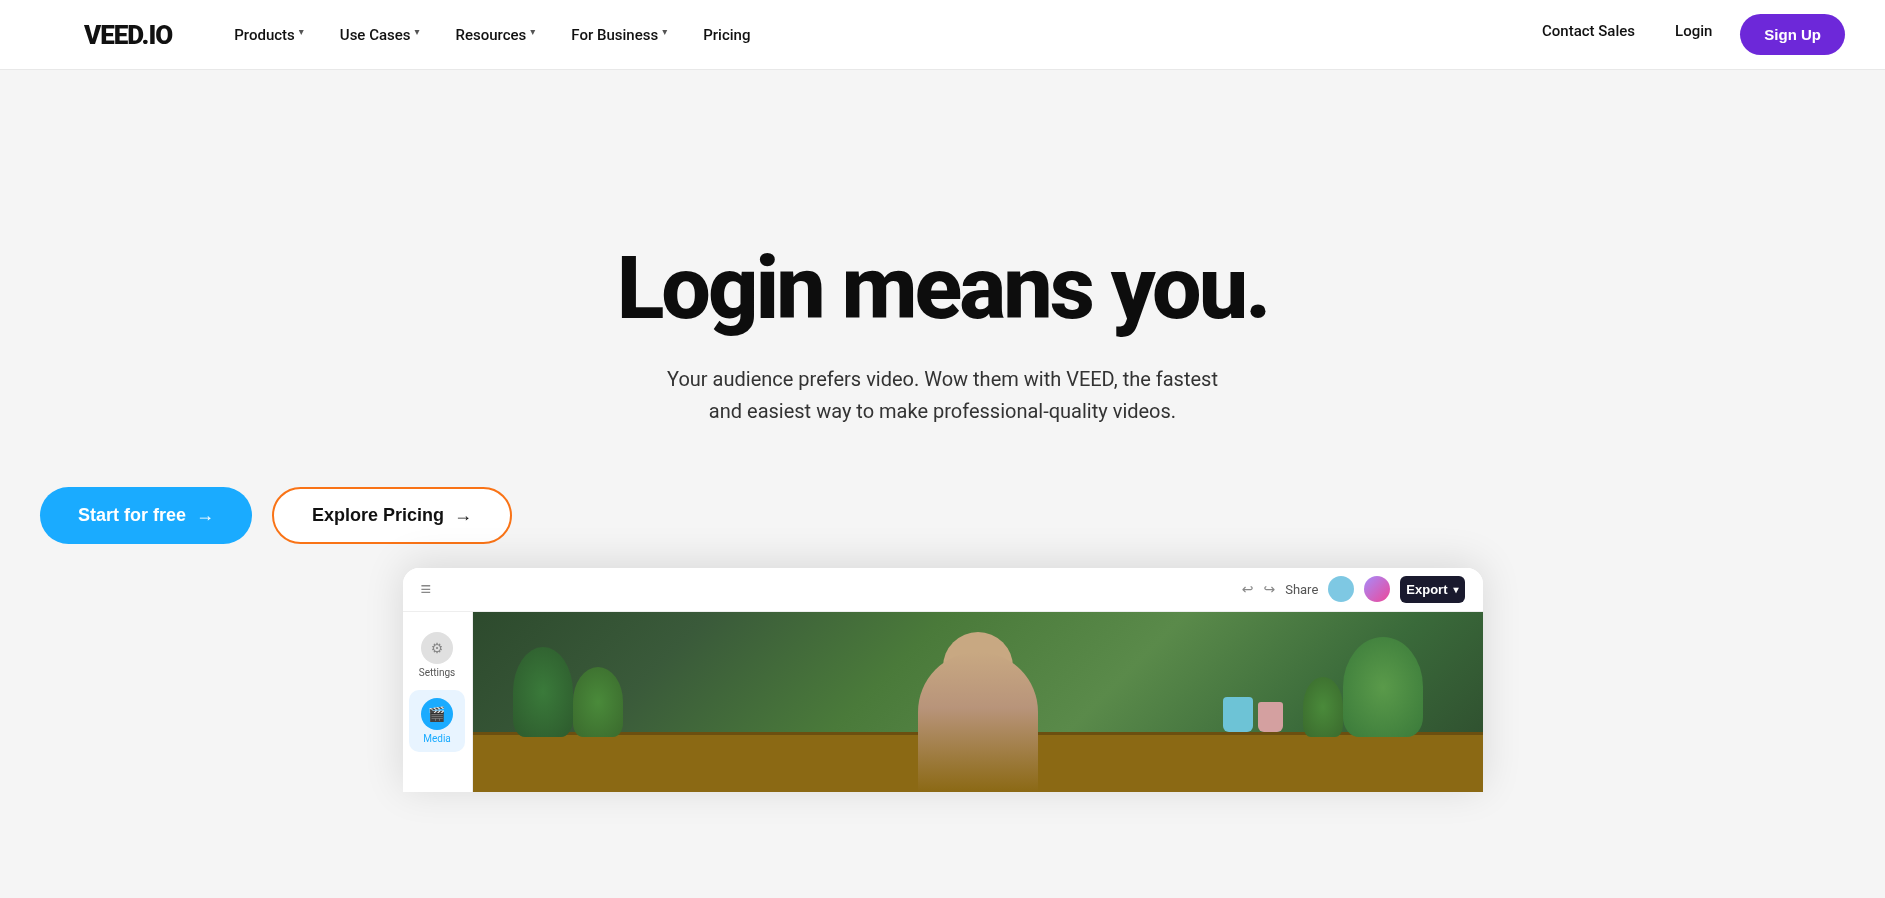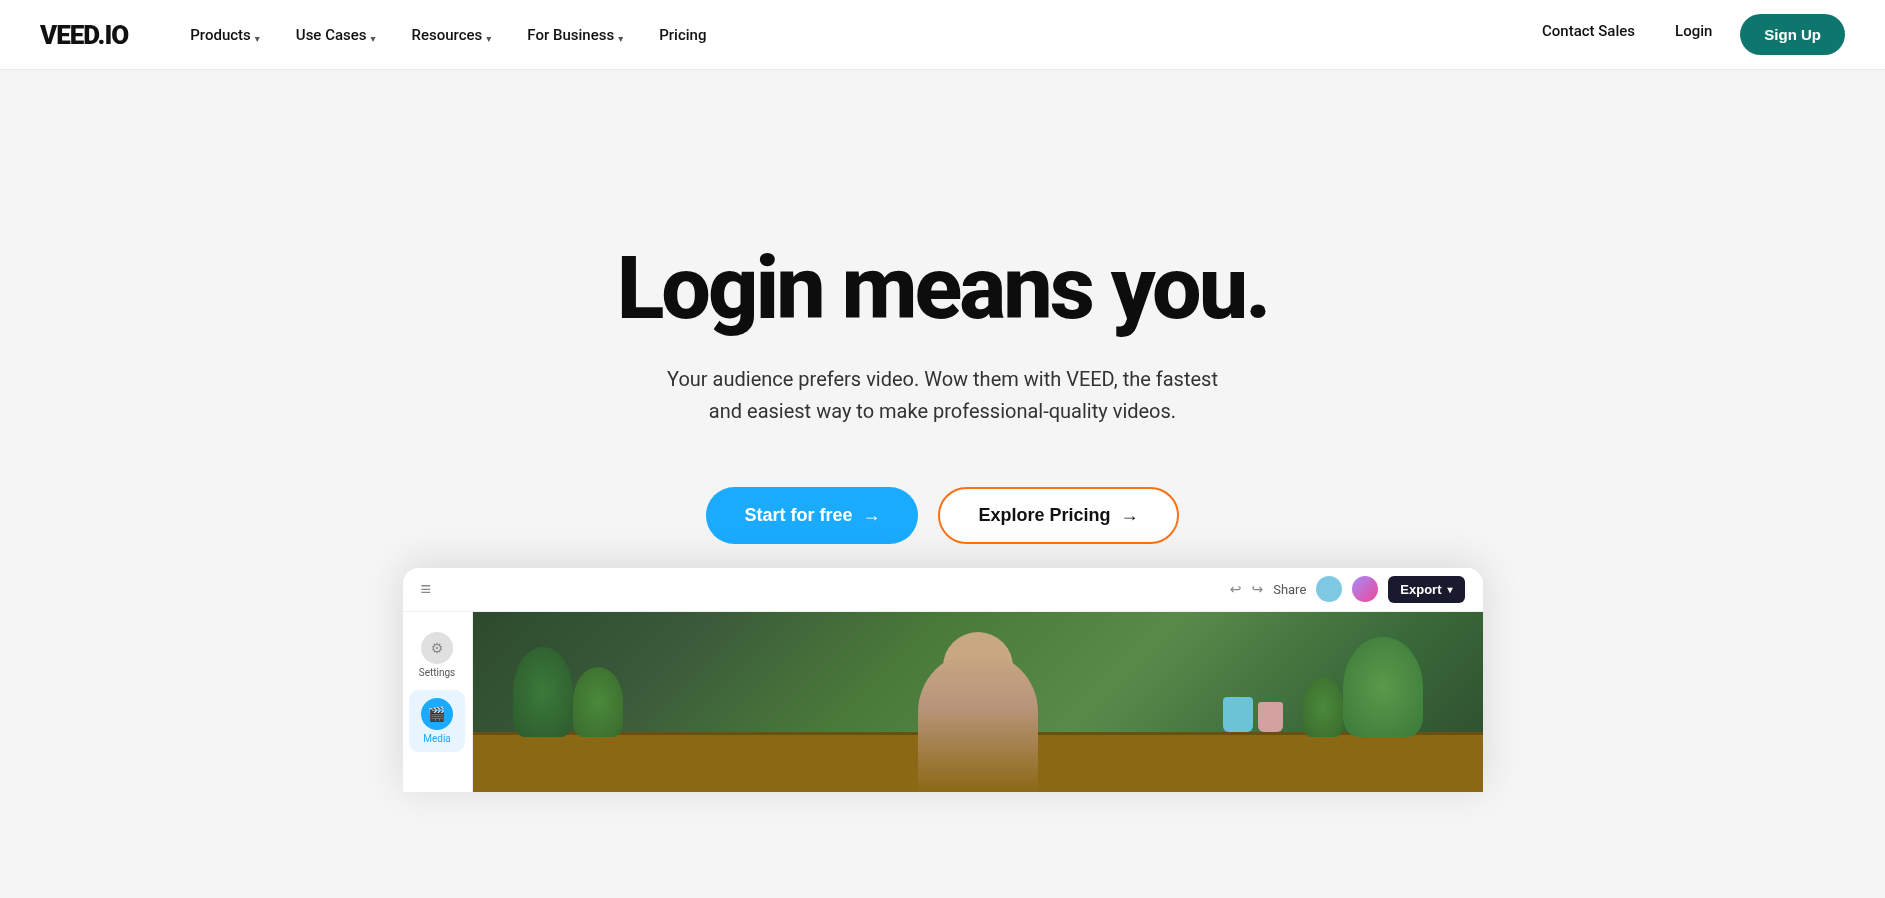--- a/index.html
+++ b/index.html
@@ -22,30 +22,31 @@
       position: relative;
       z-index: 10;
     }
     .nav-logo {
       font-size: 26px;
       font-weight: 900;
       color: #111;
       letter-spacing: -1px;
       margin-right: 48px;
       white-space: nowrap;
+      margin-left: 44px;
     }
     .nav-links {
       display: flex;
       align-items: center;
       gap: 8px;
       flex: 1;
     }
     .nav-item {
       display: flex;
-      align-items: flex-end;
+      align-items: flex-start;
       gap: 4px;
       padding: 8px 14px;
       font-size: 15px;
       font-weight: 500;
       color: #111;
       cursor: pointer;
       border-radius: 6px;
       white-space: nowrap;
     }
     .chevron {
@@ -58,21 +59,21 @@
       gap: 16px;
     }
     .nav-contact, .nav-login {
       font-size: 15px;
       font-weight: 500;
       color: #111;
       cursor: pointer;
       padding: 8px 12px;
     }
     .nav-signup {
-      background: #0f766e;
+      background: #6d28d9;
       color: #fff;
       border: none;
       border-radius: 50px;
       padding: 12px 24px;
       font-size: 15px;
       font-weight: 600;
       cursor: pointer;
     }
 
     
@@ -94,21 +95,20 @@
       font-size: 20px;
       color: #333;
       line-height: 1.6;
       max-width: 580px;
       margin: 0 auto 60px auto;
       font-weight: 400;
     }
     .hero-buttons {
       display: flex;
       align-items: center;
-      justify-content: center;
       gap: 20px;
       margin-bottom: 24px;
     }
     .btn-primary {
       background: #1aabff;
       color: #fff;
       border: none;
       border-radius: 50px;
       padding: 18px 38px;
       font-size: 18px;
@@ -190,21 +190,21 @@
       height: 26px;
       border-radius: 50%;
       background: linear-gradient(135deg, #a78bfa, #ec4899);
       display: inline-block;
     }
     .export-btn {
       background: #1a1a2e;
       color: #fff;
       border: none;
       border-radius: 6px;
-      padding: 6px 12px;
+      padding: 6px 6px;
       font-size: 13px;
       font-weight: 600;
       cursor: pointer;
       display: flex;
       align-items: center;
       gap: 6px;
     }
 
     
     .app-body {

